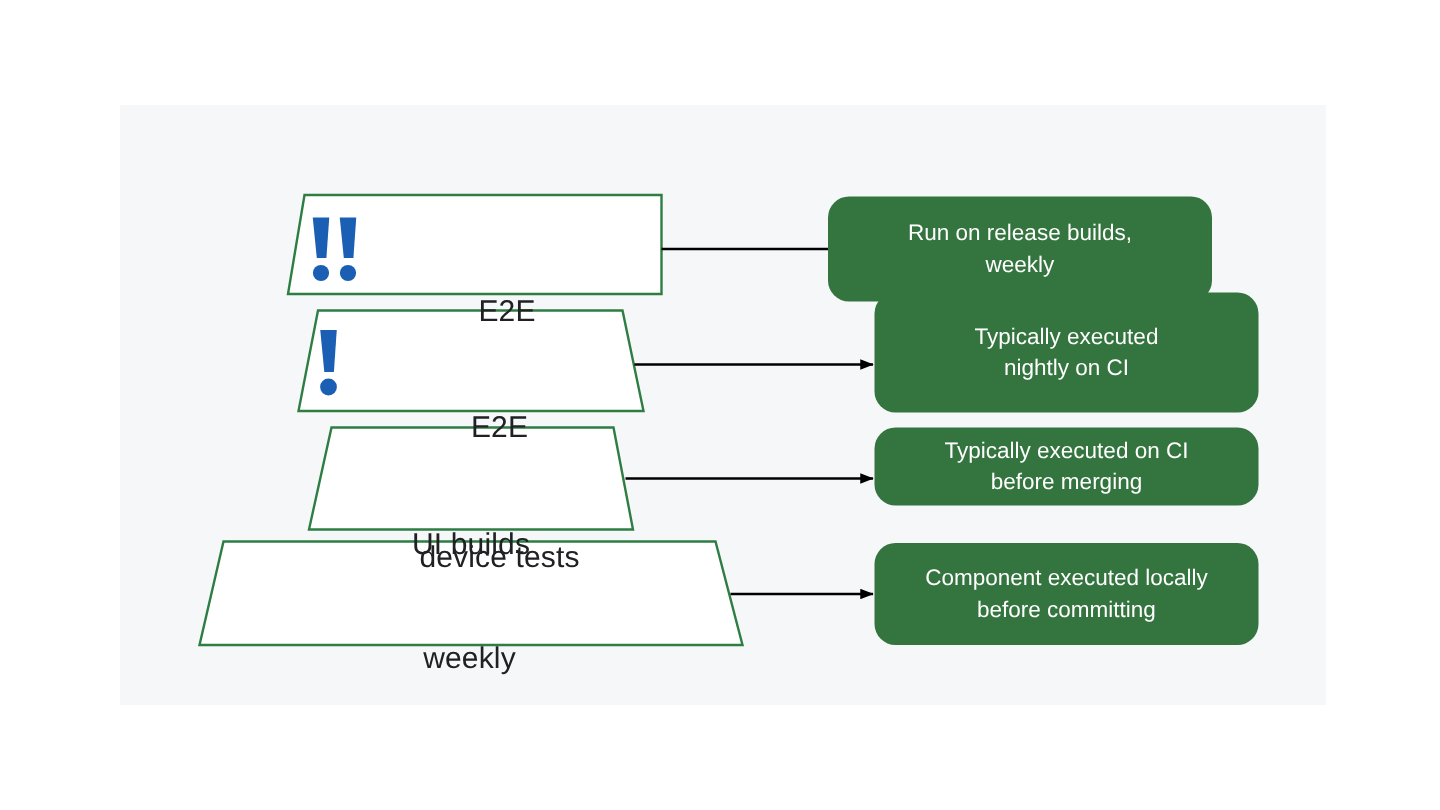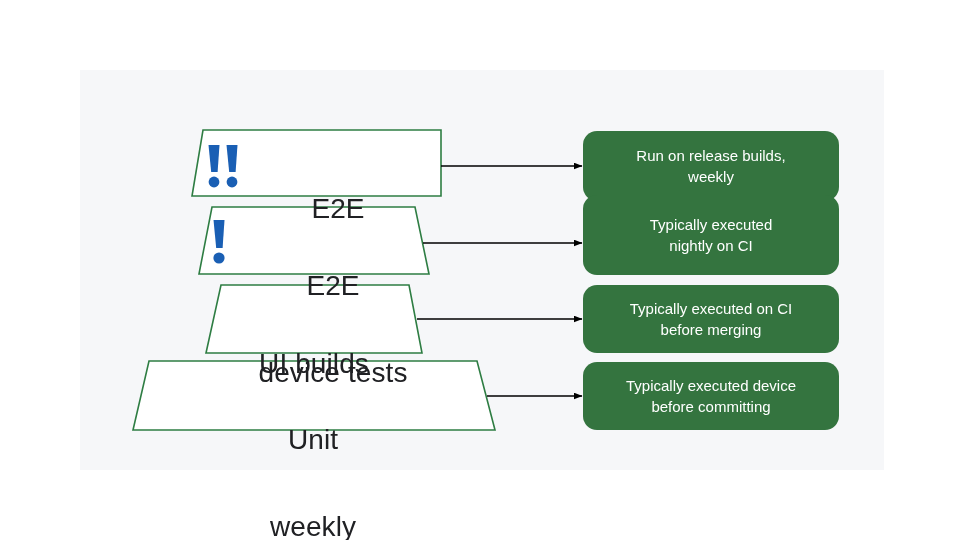--- a/index.html
+++ b/index.html
@@ -33,21 +33,21 @@
     left: 0;
     top: 0;
     width: 960px;
     height: 540px;
   }
   .tier-label {
     position: absolute;
     text-align: center;
     color: #202124;
     font-family: "Liberation Sans", sans-serif;
-    font-size: 28px;
+    font-size: 20px;
     line-height: 29px;
     letter-spacing: 0.1px;
     white-space: pre;
     pointer-events: none;
   }
   .callout {
     position: absolute;
     box-sizing: border-box;
     background: #34743F;
     border-radius: 14px;
@@ -55,23 +55,23 @@
     font-family: "Liberation Sans", sans-serif;
     font-size: 15px;
     line-height: 21px;
     text-align: center;
     display: flex;
     align-items: center;
     justify-content: center;
     padding: 6px 12px;
     white-space: pre-line;
   }
-  .callout-0 { left: 583px; top: 131px; width: 256px; height: 70px; }
+  .callout-0 { left: 552px; top: 131px; width: 256px; height: 70px; }
   .callout-1 { left: 583px; top: 195px; width: 256px; height: 80px; }
-  .callout-2 { left: 583px; top: 285px; width: 256px; height: 68px; }
+  .callout-2 { left: 583px; top: 285px; width: 256px; height: 52px; }
   .callout-3 { left: 583px; top: 362px; width: 256px; height: 68px; }
 </style>
 </head>
 <body>
 
 <div id="slide">
 
   <div id="panel"></div>
 
   <svg id="diagram" viewBox="0 0 960 540" xmlns="http://www.w3.org/2000/svg">
@@ -114,26 +114,25 @@
   <div class="tier-label" style="left:238px; top:213px; width:190px;">
     <div>E2E</div>
     <div>device tests</div>
   </div>
 
   <div class="tier-label" style="left:214px; top:291px; width:200px;">
     <div>UI builds</div>
   </div>
 
   <div class="tier-label" style="left:213px; top:367px; width:200px;">
-    <div>Unit</div>
     <div>weekly</div>
   </div>
 
   <div class="callout callout-0">Run on release builds,
 weekly</div>
   <div class="callout callout-1">Typically executed
 nightly on CI</div>
   <div class="callout callout-2">Typically executed on CI
 before merging</div>
-  <div class="callout callout-3">Typically executed device
+  <div class="callout callout-3">Component executed locally
 before committing</div>
 
 </div>
 
 </body></html>

